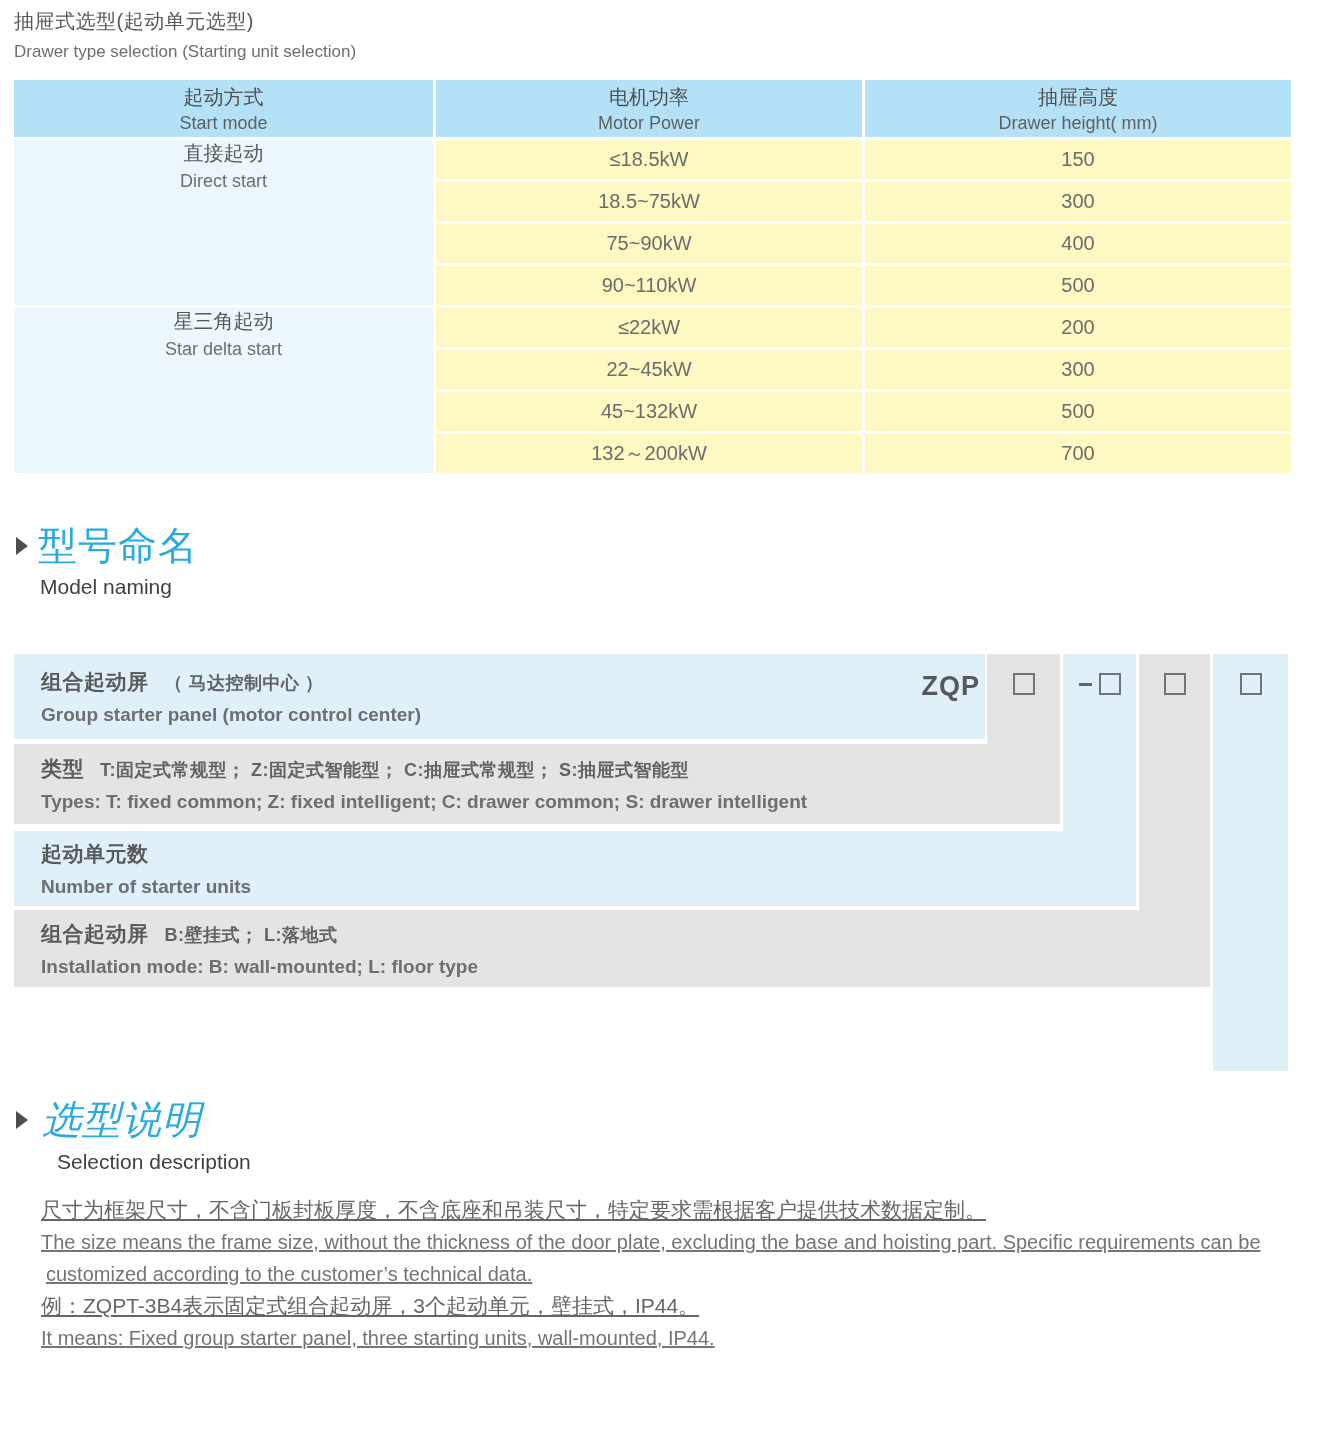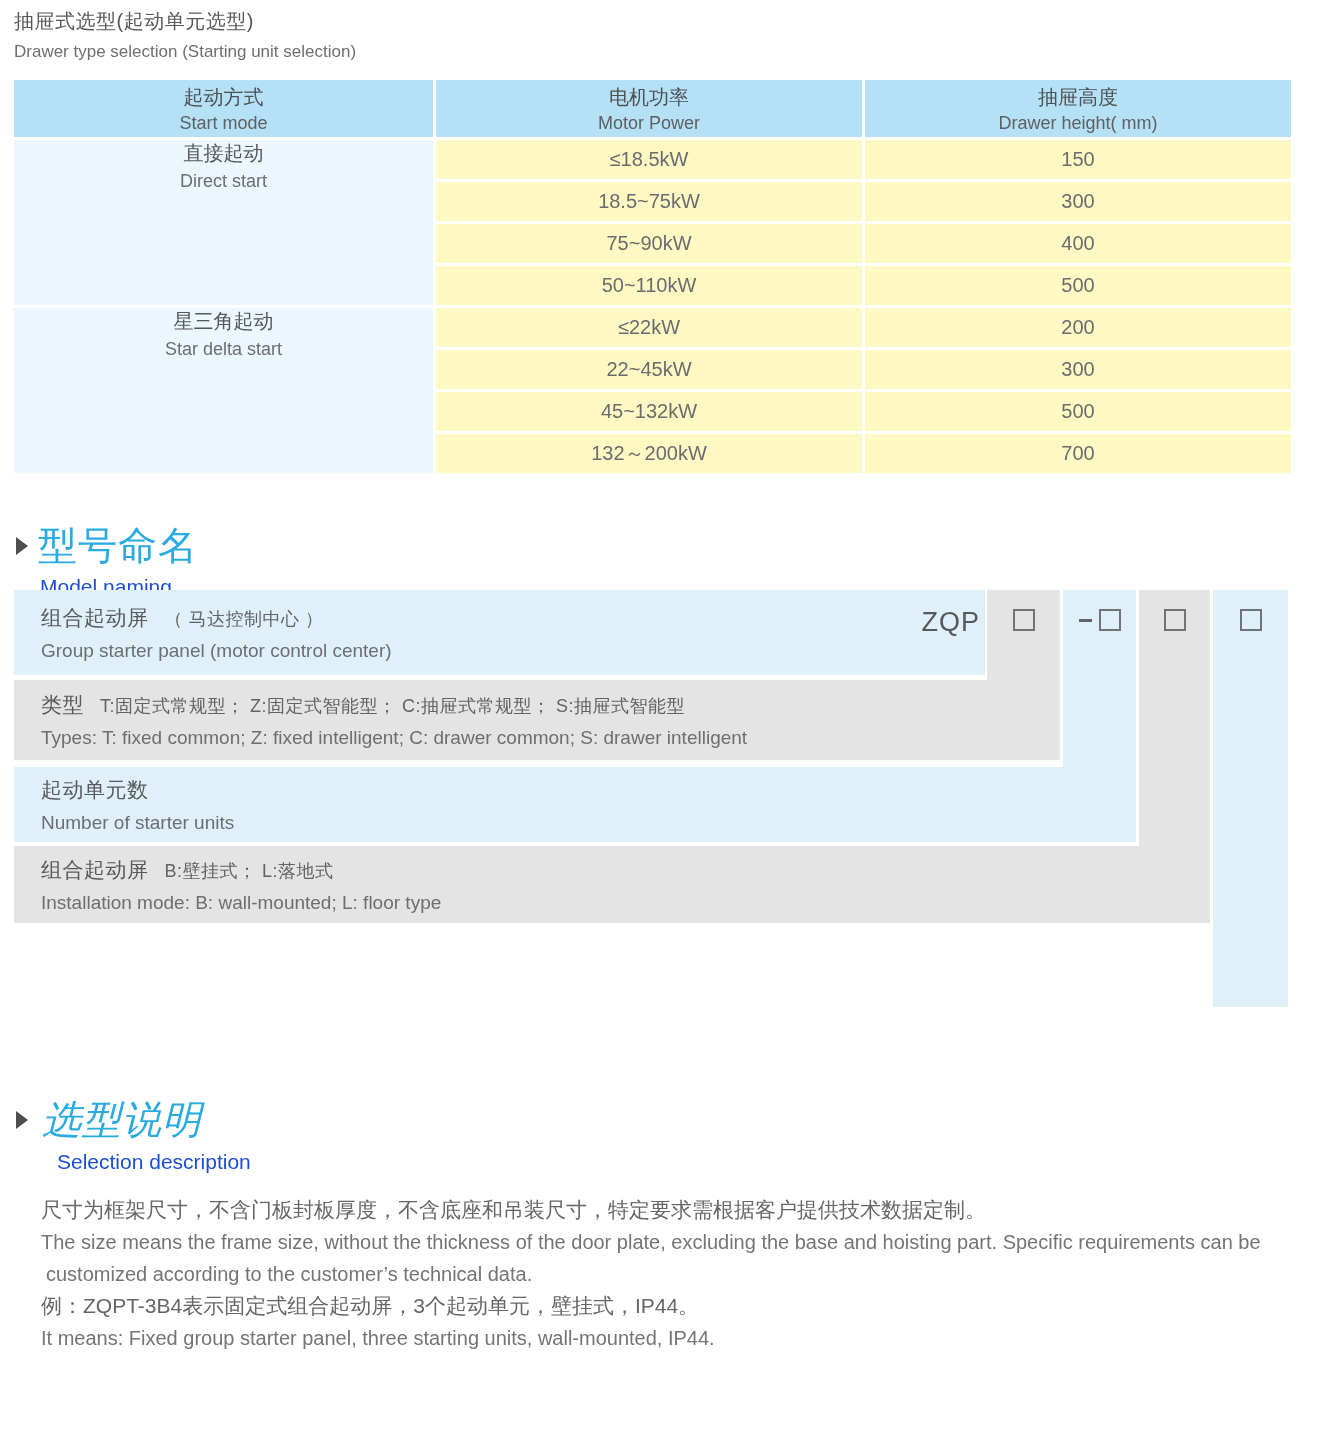--- a/index.html
+++ b/index.html
@@ -52,24 +52,24 @@
   .section-heading { position:absolute; display:flex; align-items:center; }
   .tri {
     width:0; height:0; display:inline-block;
     border-top:9px solid transparent;
     border-bottom:9px solid transparent;
     border-left:12px solid #4d4e50;
   }
   .section-heading .zh {
     font-size:39px; color:#29abe2; letter-spacing:1px; font-weight:400;
   }
-  .sub-en { position:absolute; font-size:21px; color:#1d4ed8; }
-
-  
-  .ladder { position:absolute; left:14px; top:590px; width:1280px; height:522px; }
+  .sub-en { position:absolute; font-size:21px; color:#404040; }
+
+  
+  .ladder { position:absolute; left:14px; top:654px; width:1280px; height:522px;font-weight:bold; }
   .lrow {
     position:absolute; left:0;
     display:flex; flex-direction:column; justify-content:center;
     padding-left:27px;
   }
   .lrow.blue { background:#dff0f8; }
   .lrow.gray { background:#e4e4e4; }
   .lrow .zh-line { font-size:21px; color:#58595b; display:flex; align-items:baseline; }
   .lrow .zh-line .lbl { letter-spacing:.5px; }
   .lrow .zh-line .dtl { font-size:18px; color:#626366; margin-left:16px; letter-spacing:.5px; }
@@ -90,21 +90,21 @@
     width:13px; height:3px; background:#636466;
     display:inline-block; margin-top:10px; margin-right:7px;
   }
   .model-code {
     position:absolute; right:5px; top:17px;
     font-size:27px; color:#57585a; letter-spacing:1px;
   }
 
   
   .desc { position:absolute; left:41px; top:1194px; width:1255px; }
-  .desc .line { line-height:32px; }
+  .desc .line { line-height:32px;text-decoration:underline; }
   .desc .zh { font-size:21px; color:#656669; }
   .desc .en { font-size:20px; color:#737477; }
   .desc .indent { padding-left:5px; }
 </style>
 </head>
 <body>
 
 <div id="page">
 
   <div class="doc-title">
@@ -129,21 +129,21 @@
     <div class="group-cell" style="grid-area:2/1/span 4/auto">
       <div class="zh">直接起动</div>
       <div class="en">Direct start</div>
     </div>
     <div class="cell" style="grid-area:2/2">≤18.5kW</div>
     <div class="cell" style="grid-area:2/3">150</div>
     <div class="cell" style="grid-area:3/2">18.5~75kW</div>
     <div class="cell" style="grid-area:3/3">300</div>
     <div class="cell" style="grid-area:4/2">75~90kW</div>
     <div class="cell" style="grid-area:4/3">400</div>
-    <div class="cell" style="grid-area:5/2">50~110kW</div>
+    <div class="cell" style="grid-area:5/2">90~110kW</div>
     <div class="cell" style="grid-area:5/3">500</div>
 
     <div class="group-cell" style="grid-area:6/1/span 4/auto">
       <div class="zh">星三角起动</div>
       <div class="en">Star delta start</div>
     </div>
     <div class="cell" style="grid-area:6/2">≤22kW</div>
     <div class="cell" style="grid-area:6/3">200</div>
     <div class="cell" style="grid-area:7/2">22~45kW</div>
     <div class="cell" style="grid-area:7/3">300</div>

